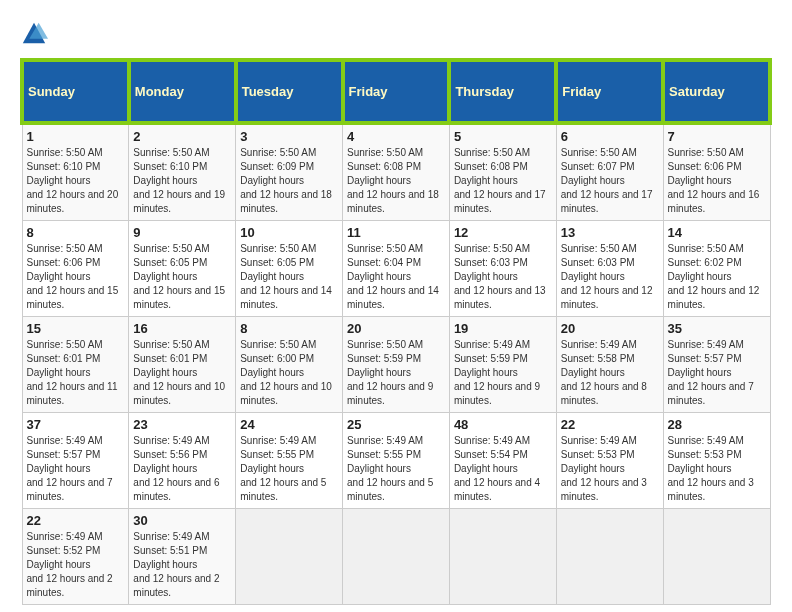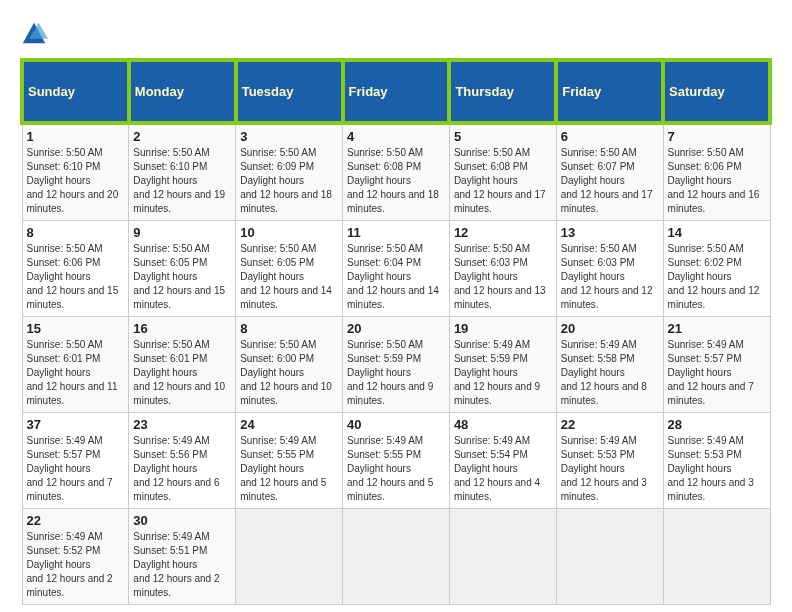--- a/index.html
+++ b/index.html
@@ -162,31 +162,31 @@
         <td><span class="day-num">16</span>
 <span class="day-detail">Sunrise: 5:50 AM<br>Sunset: 6:01 PM<br>Daylight hours<br>and 12 hours and 10 minutes.</span></td>
         <td><span class="day-num">8</span>
 <span class="day-detail">Sunrise: 5:50 AM<br>Sunset: 6:00 PM<br>Daylight hours<br>and 12 hours and 10 minutes.</span></td>
         <td><span class="day-num">20</span>
 <span class="day-detail">Sunrise: 5:50 AM<br>Sunset: 5:59 PM<br>Daylight hours<br>and 12 hours and 9 minutes.</span></td>
         <td><span class="day-num">19</span>
 <span class="day-detail">Sunrise: 5:49 AM<br>Sunset: 5:59 PM<br>Daylight hours<br>and 12 hours and 9 minutes.</span></td>
         <td><span class="day-num">20</span>
 <span class="day-detail">Sunrise: 5:49 AM<br>Sunset: 5:58 PM<br>Daylight hours<br>and 12 hours and 8 minutes.</span></td>
-        <td><span class="day-num">21</span>
+        <td><span class="day-num">35</span>
 <span class="day-detail">Sunrise: 5:49 AM<br>Sunset: 5:57 PM<br>Daylight hours<br>and 12 hours and 7 minutes.</span></td>
       </tr>
       <tr>
         <td><span class="day-num">37</span>
 <span class="day-detail">Sunrise: 5:49 AM<br>Sunset: 5:57 PM<br>Daylight hours<br>and 12 hours and 7 minutes.</span></td>
         <td><span class="day-num">23</span>
 <span class="day-detail">Sunrise: 5:49 AM<br>Sunset: 5:56 PM<br>Daylight hours<br>and 12 hours and 6 minutes.</span></td>
         <td><span class="day-num">24</span>
 <span class="day-detail">Sunrise: 5:49 AM<br>Sunset: 5:55 PM<br>Daylight hours<br>and 12 hours and 5 minutes.</span></td>
-        <td><span class="day-num">40</span>
+        <td><span class="day-num">25</span>
 <span class="day-detail">Sunrise: 5:49 AM<br>Sunset: 5:55 PM<br>Daylight hours<br>and 12 hours and 5 minutes.</span></td>
         <td><span class="day-num">48</span>
 <span class="day-detail">Sunrise: 5:49 AM<br>Sunset: 5:54 PM<br>Daylight hours<br>and 12 hours and 4 minutes.</span></td>
         <td><span class="day-num">22</span>
 <span class="day-detail">Sunrise: 5:49 AM<br>Sunset: 5:53 PM<br>Daylight hours<br>and 12 hours and 3 minutes.</span></td>
         <td><span class="day-num">28</span>
 <span class="day-detail">Sunrise: 5:49 AM<br>Sunset: 5:53 PM<br>Daylight hours<br>and 12 hours and 3 minutes.</span></td>
       </tr>
       <tr>
         <td><span class="day-num">22</span>

